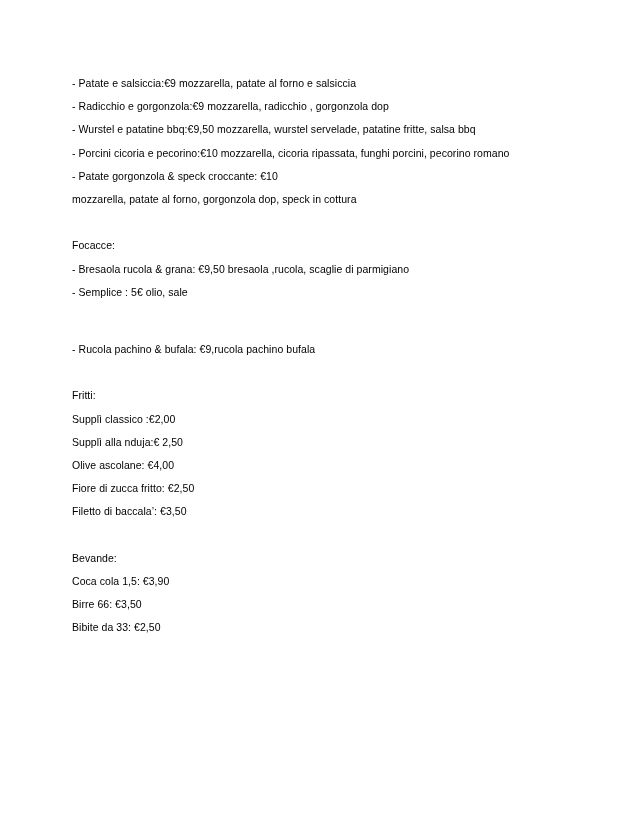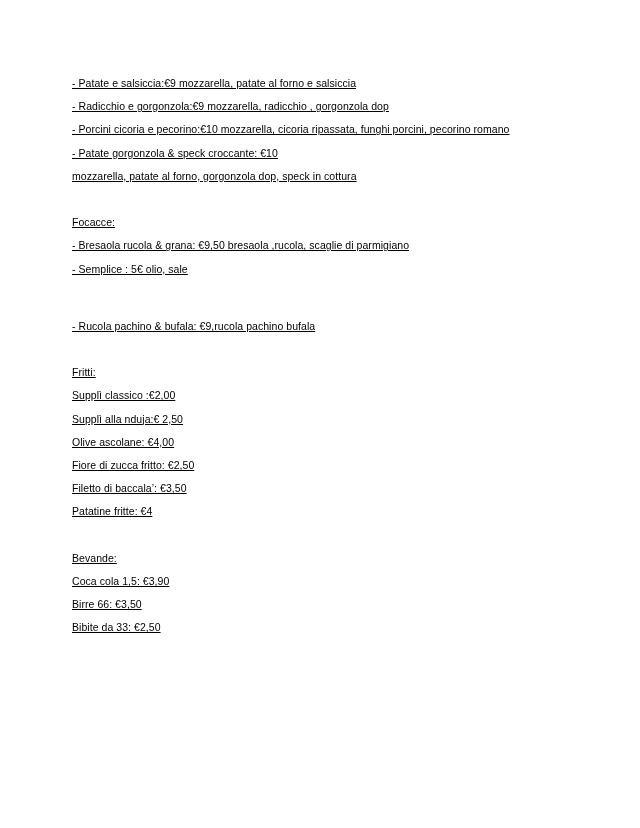--- a/index.html
+++ b/index.html
@@ -26,38 +26,38 @@
     font-size: 10.5px;
     line-height: 1.0;
   }
   .line {
     font-size: 10.5px;
     line-height: 23.2px;
     height: 23.2px;
     white-space: pre-wrap;
     letter-spacing: 0.005em;
     color: #000000;
-    text-decoration: underline;
   }
   .blank {
     height: 23.2px;
   }
   .spacer-sm {
     height: 11px;
   }
 </style>
 </head>
 <body>
 
 <div class="page">
   <div class="doc-body">
 
     <div>
       <div class="line">- Patate e salsiccia:€9 mozzarella, patate al forno e salsiccia</div>
       <div class="line">- Radicchio e gorgonzola:€9 mozzarella, radicchio , gorgonzola dop</div>
+      <div class="line">- Wurstel e patatine bbq:€9,50 mozzarella, wurstel servelade, patatine fritte, salsa bbq</div>
       <div class="line">- Porcini cicoria e pecorino:€10 mozzarella, cicoria ripassata, funghi porcini, pecorino romano</div>
       <div class="line">- Patate gorgonzola &amp; speck croccante: €10</div>
       <div class="line">mozzarella, patate al forno, gorgonzola dop, speck in cottura</div>
     </div>
 
     <div class="blank"></div>
 
     <div>
       <div class="line">Focacce:</div>
       <div class="line">- Bresaola rucola &amp; grana: €9,50 bresaola ,rucola, scaglie di parmigiano</div>
@@ -73,21 +73,20 @@
 
     <div class="blank"></div>
 
     <div>
       <div class="line">Fritti:</div>
       <div class="line">Supplì classico :€2,00</div>
       <div class="line">Supplì alla nduja:€ 2,50</div>
       <div class="line">Olive ascolane: €4,00</div>
       <div class="line">Fiore di zucca fritto: €2,50</div>
       <div class="line">Filetto di baccala’: €3,50</div>
-      <div class="line">Patatine fritte: €4</div>
     </div>
 
     <div class="blank"></div>
 
     <div>
       <div class="line">Bevande:</div>
       <div class="line">Coca cola 1,5: €3,90</div>
       <div class="line">Birre 66: €3,50</div>
       <div class="line">Bibite da 33: €2,50</div>
     </div>

